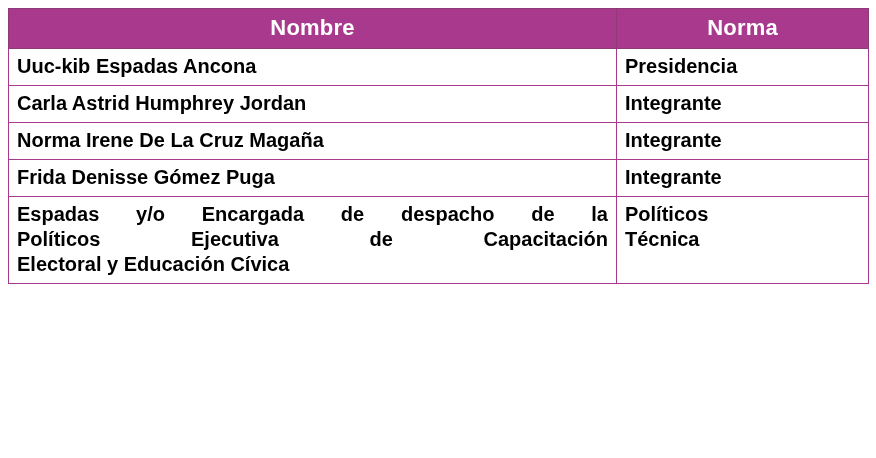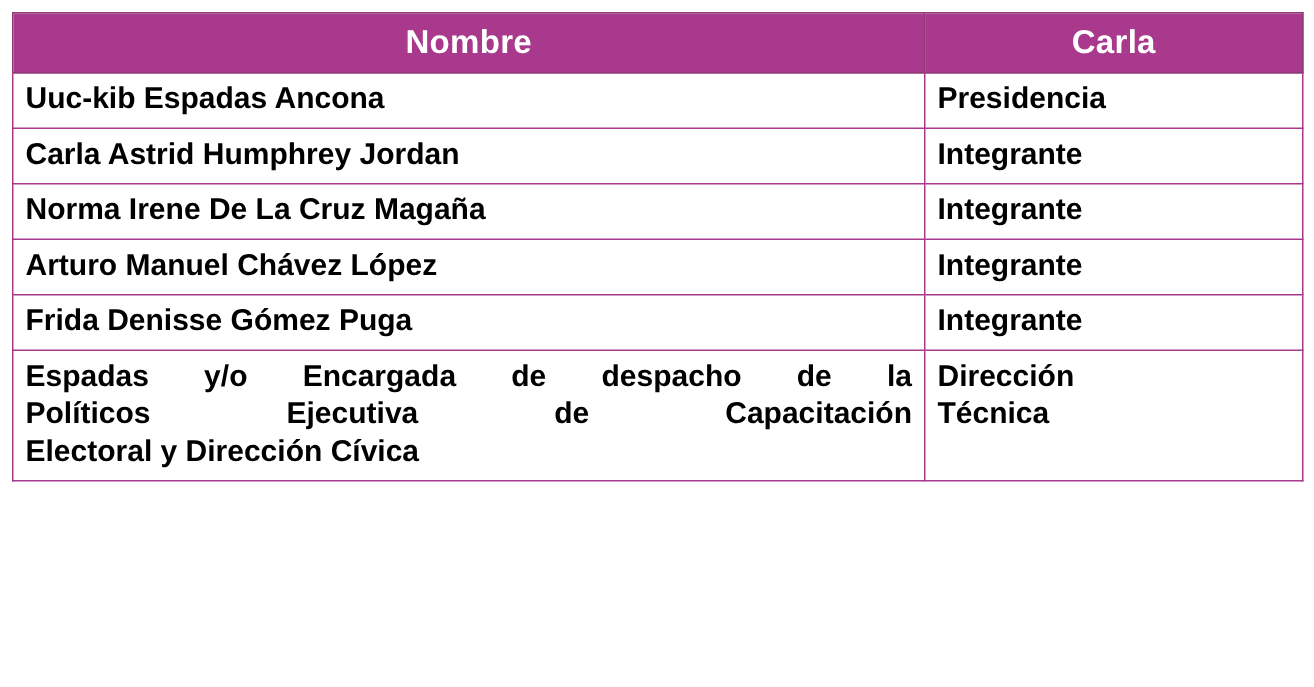--- a/index.html
+++ b/index.html
@@ -79,21 +79,21 @@
 
 <div class="table-wrap">
   <table class="roster">
     <colgroup>
       <col class="c-nombre">
       <col class="c-cargo">
     </colgroup>
     <thead>
       <tr>
         <th>Nombre</th>
-        <th>Carla</th>
+        <th>Norma</th>
       </tr>
     </thead>
     <tbody>
       <tr>
         <td class="nombre single-line">
           <span class="line last">Uuc-kib Espadas Ancona</span>
         </td>
         <td class="cargo bold">
           <span class="line">Presidencia</span>
         </td>
@@ -109,40 +109,32 @@
       <tr>
         <td class="nombre single-line">
           <span class="line last">Norma Irene De La Cruz Magaña</span>
         </td>
         <td class="cargo">
           <span class="line">Integrante</span>
         </td>
       </tr>
       <tr>
         <td class="nombre single-line">
-          <span class="line last">Arturo Manuel Chávez López</span>
-        </td>
-        <td class="cargo">
-          <span class="line">Integrante</span>
-        </td>
-      </tr>
-      <tr>
-        <td class="nombre single-line">
           <span class="line last">Frida Denisse Gómez Puga</span>
         </td>
         <td class="cargo">
           <span class="line">Integrante</span>
         </td>
       </tr>
       <tr>
         <td class="nombre">
           <span class="line justified">Espadas y/o Encargada de despacho de la</span>
           <span class="line justified">Políticos Ejecutiva de Capacitación</span>
-          <span class="line last">Electoral y Dirección Cívica</span>
+          <span class="line last">Electoral y Educación Cívica</span>
         </td>
         <td class="cargo">
-          <span class="line">Dirección</span>
+          <span class="line">Políticos</span>
           <span class="line">Técnica</span>
         </td>
       </tr>
     </tbody>
   </table>
 </div>
 
 </body></html>

